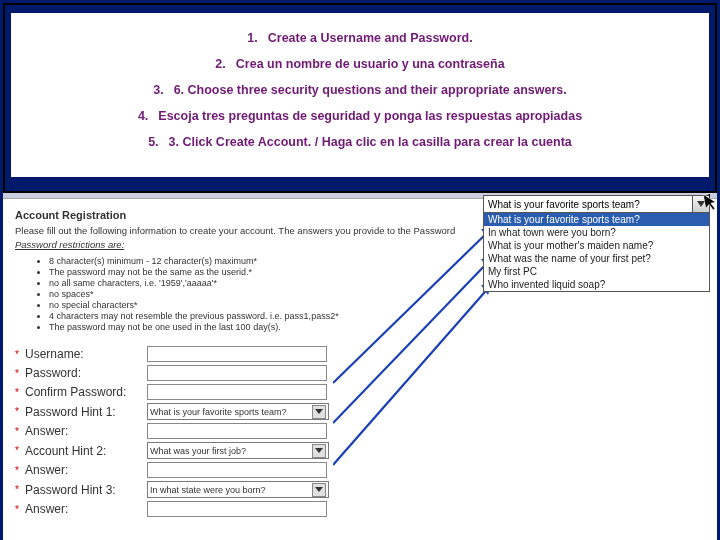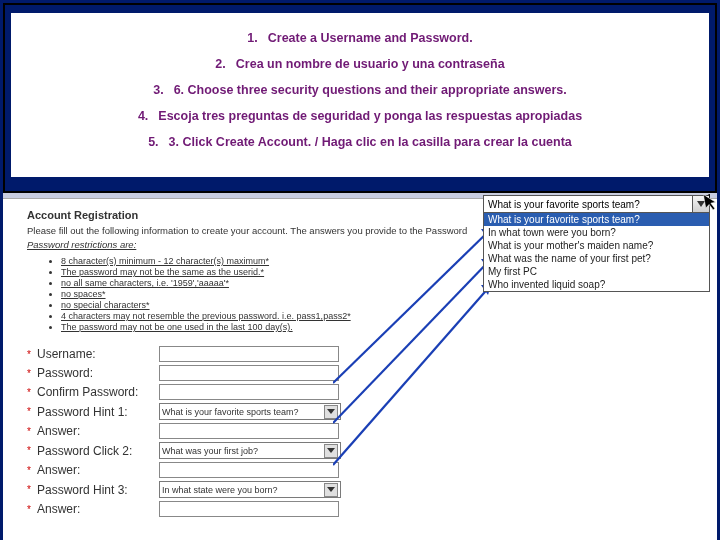--- a/index.html
+++ b/index.html
@@ -7,25 +7,25 @@
 
   .outer-frame { width: 720px; height: 540px; background: #001a6b; padding: 3px; }
   .blue-band { background: #001a6b; padding: 8px 0 14px 0; border: 2px solid #000; margin: 0; }
   .inst-box { background: #fff; margin: 0 6px; padding: 12px 10px 16px 10px; }
   .inst-line { text-align: center; font-size: 12.5px; font-weight: bold; color: #701a75; margin: 6px 0 12px 0; }
   .inst-num { display: inline-block; margin-right: 10px; }
 
   .app-area { background: #fff; margin-top: 0; position: relative; height: 360px; }
   .thin-bar { height: 6px; background: #c8cde0; border-bottom: 1px solid #aaa; }
 
-  .reg-panel { padding: 10px 24px; font-size: 10px; color: #333; font-family: Verdana, Arial, sans-serif; }
+  .reg-panel { padding: 10px 12px; font-size: 10px; color: #333; font-family: Verdana, Arial, sans-serif; }
   .reg-title { font-weight: bold; font-size: 11px; margin-bottom: 4px; color: #333; }
   .reg-desc { font-size: 9.5px; margin-bottom: 3px; }
   .reg-desc2 { font-size: 9.5px; font-style: italic; margin-bottom: 6px; text-decoration: underline; }
-  .rules { margin: 4px 0 14px 34px; font-size: 9px; list-style: disc; text-decoration: underline; }
+  .rules { margin: 4px 0 14px 34px; font-size: 9px; list-style: disc; }
   .rules li { margin: 1px 0; }
 
   .form-row { display: flex; align-items: center; margin: 3px 0; }
   .ast { color: #c00; width: 10px; font-size: 10px; }
   .flabel { width: 122px; font-size: 12px; }
   .finput { width: 180px; height: 16px; border: 1px solid #888; background: #fff; font-size: 9px; padding: 0 3px; }
   .fselect { width: 182px; height: 17px; border: 1px solid #7a7a7a; background: #fff; font-size: 9px; padding: 0 2px; position: relative; display: flex; align-items: center; justify-content: space-between; }
   .sel-arrow { width: 14px; height: 14px; background: #e0e0e0; border: 1px solid #888; display: flex; align-items: center; justify-content: center; }
   .sel-arrow::after { content: ""; border-left: 4px solid transparent; border-right: 4px solid transparent; border-top: 5px solid #333; }
 
@@ -101,21 +101,21 @@
             <span class="sel-arrow"></span>
           </div>
       </div>
       <div class="form-row">
         <span class="ast">*</span>
         <span class="flabel">Answer:</span>
         <input class="finput" type="text" style="">
       </div>
       <div class="form-row">
         <span class="ast">*</span>
-        <span class="flabel">Password Click 2:</span>
+        <span class="flabel">Account Hint 2:</span>
         <div class="fselect">
             <span>What was your first job?</span>
             <span class="sel-arrow"></span>
           </div>
       </div>
       <div class="form-row">
         <span class="ast">*</span>
         <span class="flabel">Answer:</span>
         <input class="finput" type="text" style="">
       </div>

